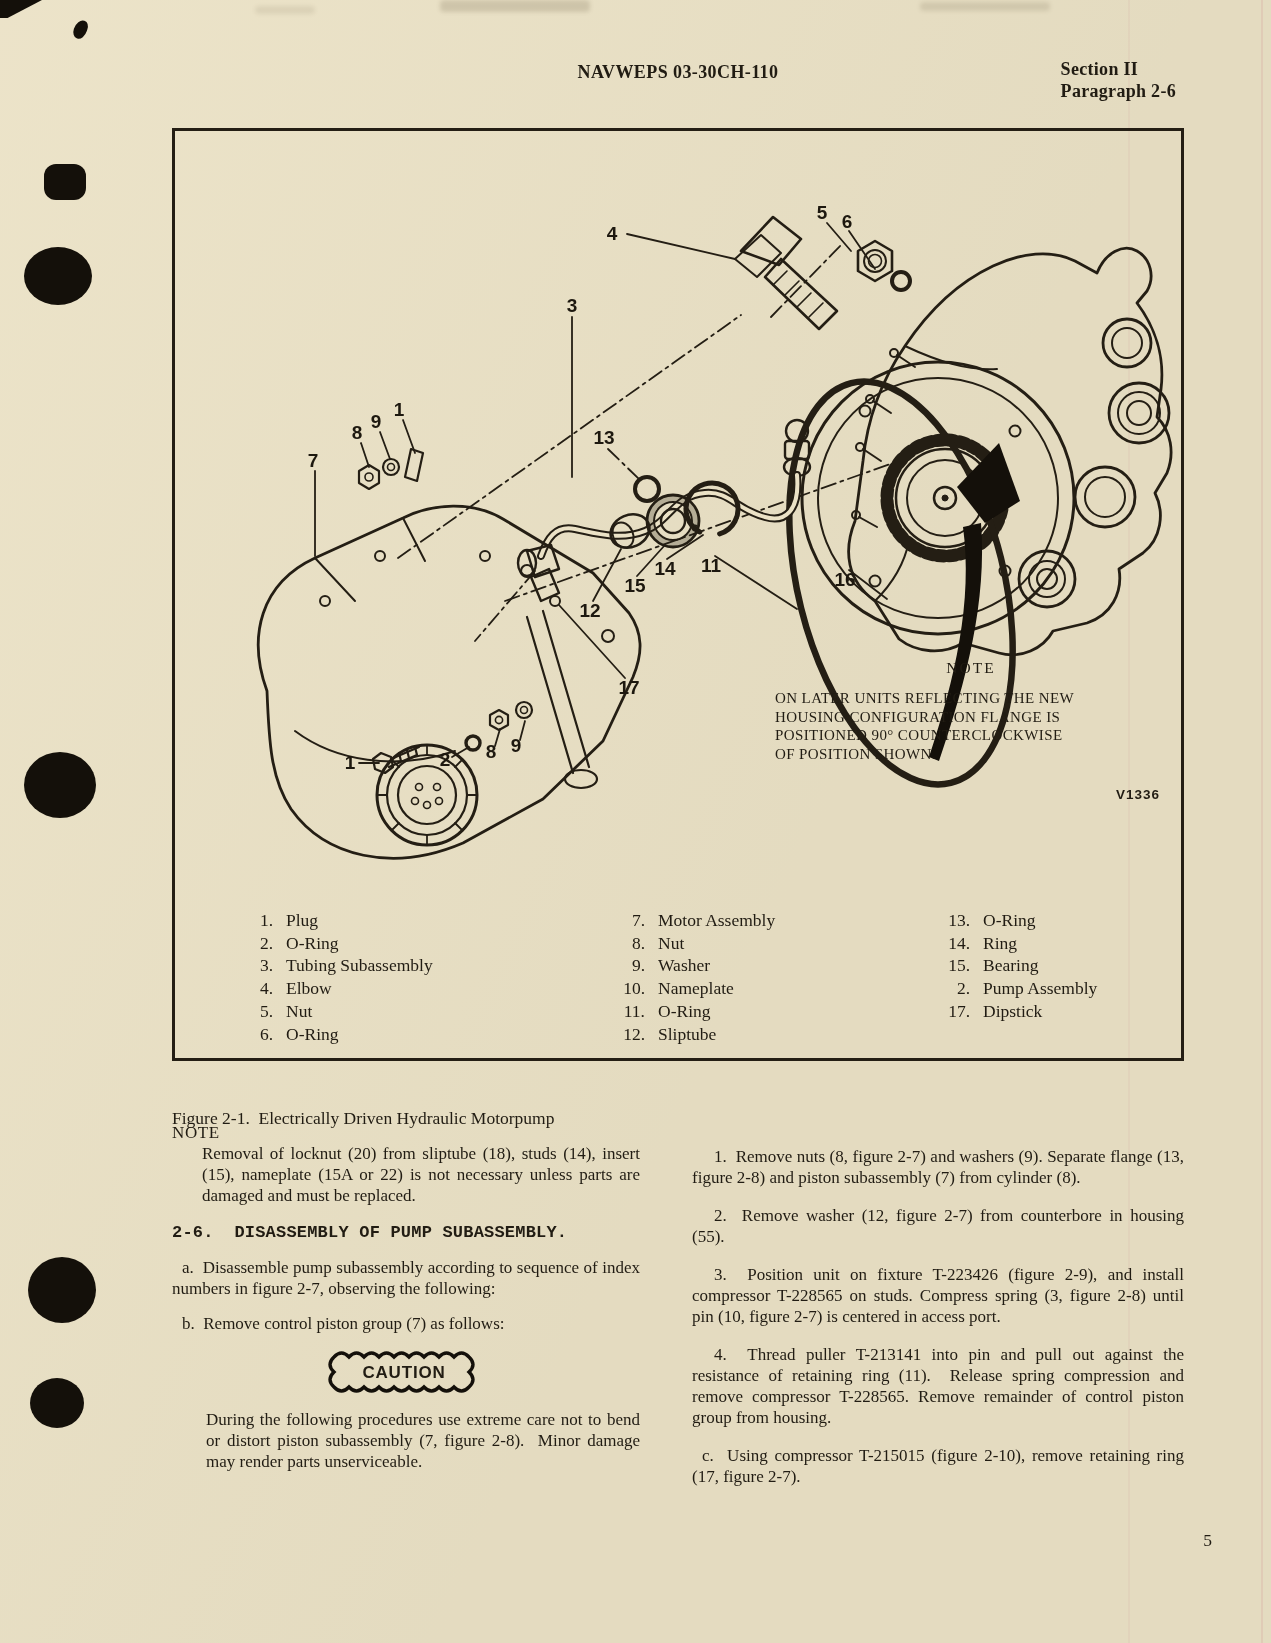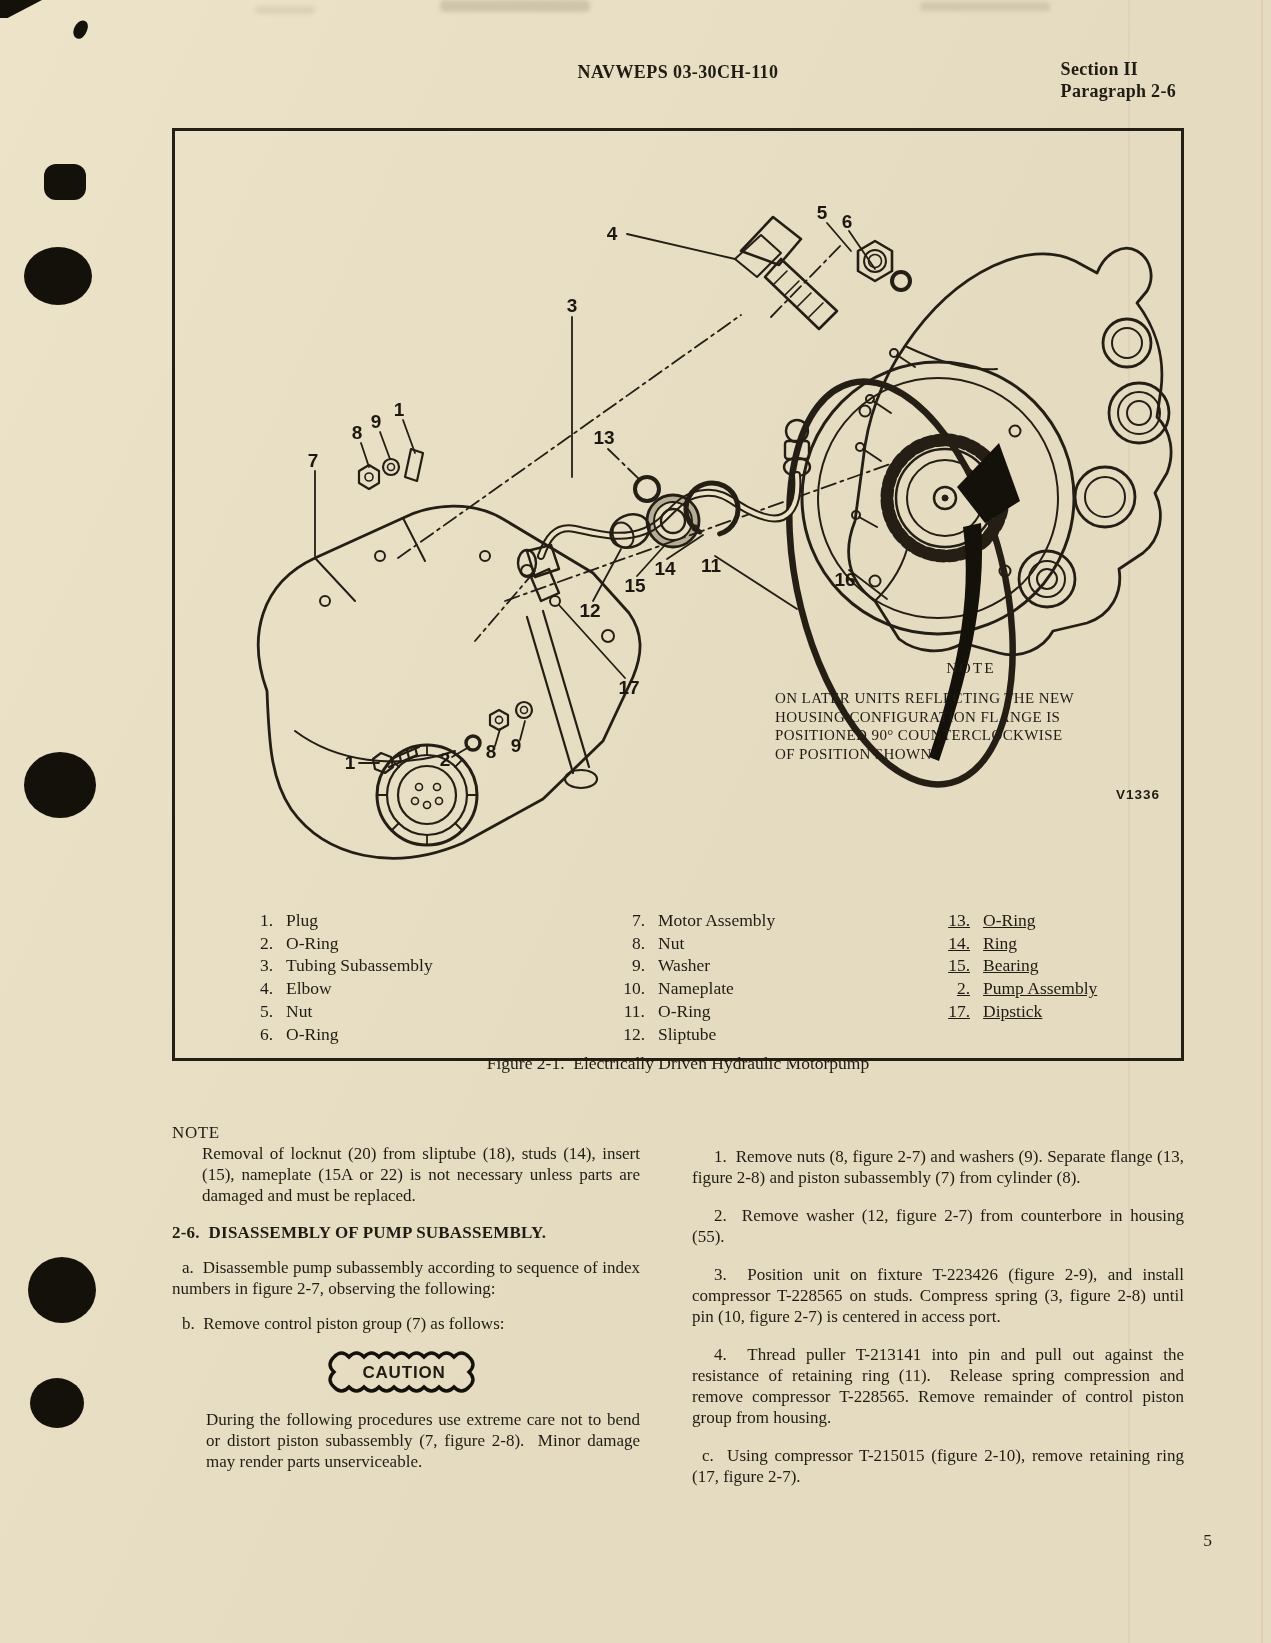--- a/index.html
+++ b/index.html
@@ -37,34 +37,34 @@
     font-family:"Liberation Sans", sans-serif;font-weight:700;font-size:19px;
     color:#1d180f;transform-origin:center;}
   .fig-note-label{position:absolute;left:756px;top:528px;width:80px;text-align:center;
     font-size:15.5px;letter-spacing:2px;}
   .fig-note-text{position:absolute;left:600px;top:558px;width:386px;
     font-size:15px;line-height:18.5px;letter-spacing:.4px;white-space:pre-line;}
   .plate-id{position:absolute;left:920px;top:656px;width:86px;text-align:center;
     font-family:"Liberation Sans", sans-serif;font-weight:700;font-size:13.5px;letter-spacing:1px;}
   .parts-list{position:absolute;left:0;top:778px;width:100%;font-size:17.5px;}
   .pl-col{position:absolute;top:0;}
-  .pl-c1{left:36px;}  .pl-c2{left:408px;}  .pl-c3{left:733px;text-decoration:underline;}
+  .pl-c1{left:36px;}  .pl-c2{left:408px;}  .pl-c3{left:733px;}
   .pl-row{display:flex;line-height:22.7px;}
   .pl-num{display:inline-block;width:62px;text-align:right;margin-right:13px;}
   
-  .caption{position:absolute;left:172px;top:1053px;width:1012px;text-align:center;
+  .caption{position:absolute;left:172px;top:1108px;width:1012px;
     font-size:17.5px;white-space:pre-wrap;}
   
   .col{position:absolute;font-size:17px;line-height:21px;}
   .col p{margin:0;text-align:justify;white-space:pre-wrap;}
   .col-left{left:172px;top:1122px;width:468px;}
   .col-right{left:692px;top:1146px;width:492px;}
   .note-label{text-align:center;letter-spacing:.6px;margin-bottom:9px;}
   .note-para{margin-left:30px !important;}
-  .heading{margin-top:16px !important;font-weight:700;letter-spacing:.2px;text-align:center;}
+  .heading{margin-top:16px !important;font-weight:700;letter-spacing:.2px;text-align:center;font-family:Liberation Mono, monospace;}
   .para-a,.para-b{margin-top:14px !important;text-indent:10px;}
   .caution-wrap{position:relative;width:164px;height:48px;margin:14px auto 0 150px;}
   .caution-wrap svg{position:absolute;left:0;top:0;}
   .caution-label{position:absolute;left:0;top:0;width:100%;height:100%;
     display:flex;align-items:center;justify-content:center;
     font-family:"Liberation Sans", sans-serif;font-weight:700;font-size:17px;letter-spacing:.8px;}
   .caution-para{margin:13px 0 0 34px !important;}
   .step{text-indent:22px;margin-bottom:17px !important;}
   .para-c{text-indent:10px;}
   .page-number{position:absolute;right:59px;top:1530px;font-size:17.5px;}

